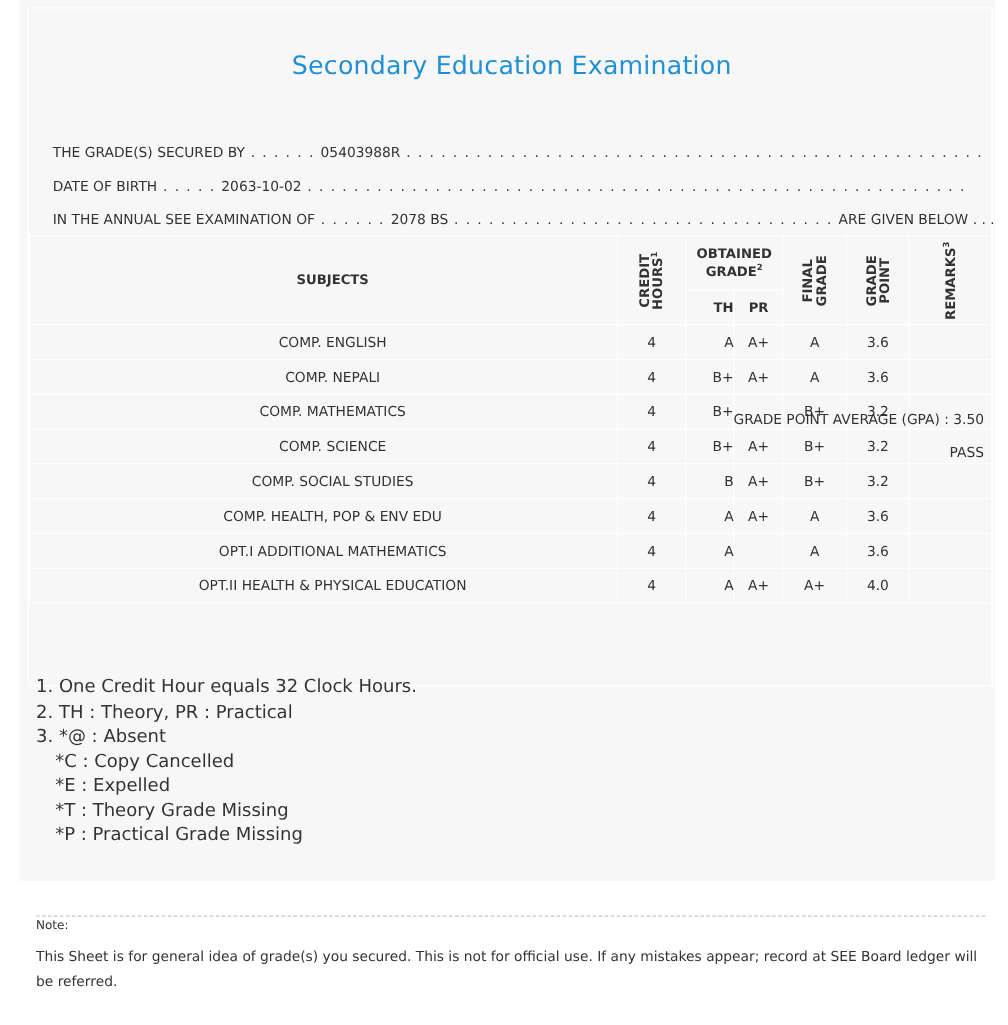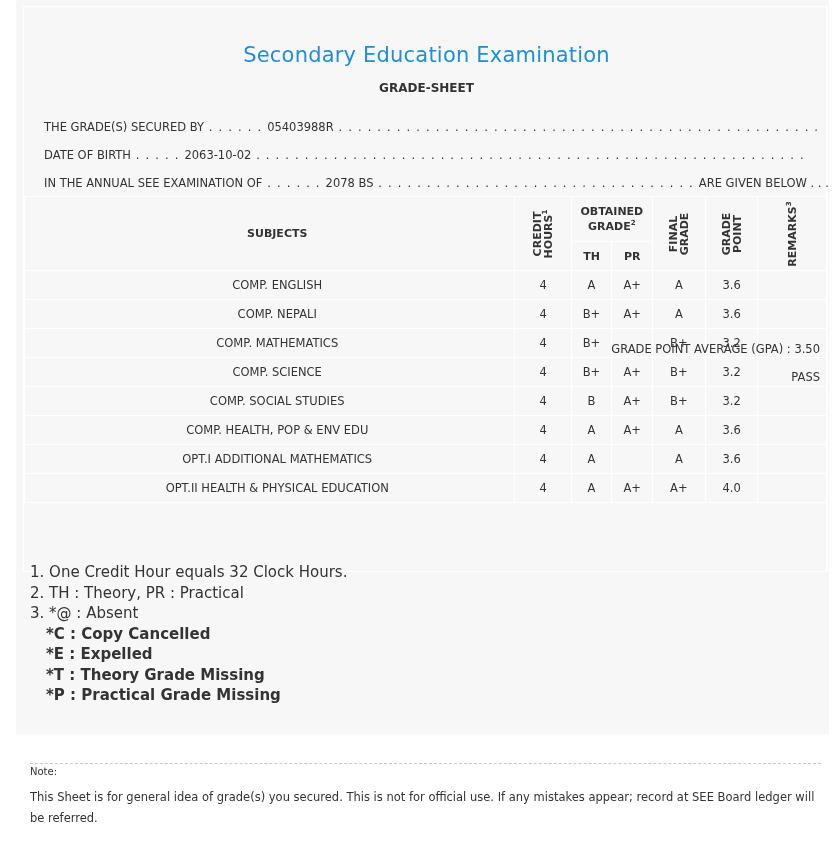--- a/index.html
+++ b/index.html
@@ -76,21 +76,21 @@
     border: 1px solid #ffffff;
     padding: 0;
     font-weight: normal;
   }
   table.grades th {
     font-weight: bold;
     font-size: 11px;
   }
   .col-subj { width: 489px; text-align: center; padding-left: 15px !important; }
   .col-credit { width: 57px; text-align: center; }
-  .col-th { width: 40px; text-align: center; }
+  .col-th { width: 40px; text-align: right; }
   .col-pr { width: 40px; text-align: center; }
   .col-final { width: 53px; text-align: center; }
   .col-gp { width: 53px; text-align: center; }
   .col-rem { width: 70px; text-align: center; }
 
   th.subj-head { text-align: center; padding-left: 15px; font-weight: normal; font-size: 11.5px; }
   .rot-wrap {
     height: 73px;
     position: relative;
   }
@@ -133,21 +133,21 @@
   }
 
   .footnotes {
     position: absolute;
     left: 14px;
     top: 562px;
     font-size: 15px;
     color: #333;
     line-height: 20.5px;
   }
-  .footnotes .indent { padding-left: 16px; font-weight: bold; }
+  .footnotes .indent { padding-left: 16px; }
 
   .note-rule {
     position: absolute;
     left: 14px;
     top: 763px;
     width: 791px;
     border-top: 1px dashed #c8c8c8;
   }
   .note-label {
     position: absolute;
@@ -165,21 +165,20 @@
     line-height: 20.5px;
     color: #333;
   }
 </style>
 </head>
 <body>
 
 <div class="page">
   <div class="sheet">
     <div class="title">Secondary Education Examination</div>
-    <div class="subtitle">GRADE-SHEET</div>
 
     <div class="info-line" style="top:98px;">
       <span>THE GRADE(S) SECURED BY</span><span class="dots"> . . . . . . </span><span>05403988R</span><span class="dots"> . . . . . . . . . . . . . . . . . . . . . . . . . . . . . . . . . . . . . . . . . . . . . . . . . .</span>
     </div>
     <div class="info-line" style="top:126px;">
       <span>DATE OF BIRTH</span><span class="dots"> . . . . . </span><span>2063-10-02</span><span class="dots"> . . . . . . . . . . . . . . . . . . . . . . . . . . . . . . . . . . . . . . . . . . . . . . . . . . . . . . . . .</span>
     </div>
     <div class="info-line" style="top:154px;">
       <span>IN THE ANNUAL SEE EXAMINATION OF</span><span class="dots"> . . . . . . </span><span>2078 BS</span><span class="dots"> . . . . . . . . . . . . . . . . . . . . . . . . . . . . . . . . . </span><span>ARE GIVEN BELOW . . .</span>
     </div>

